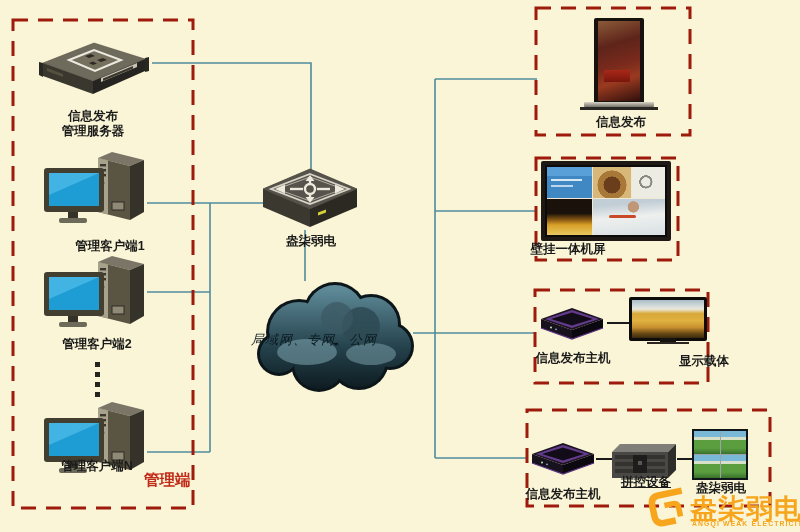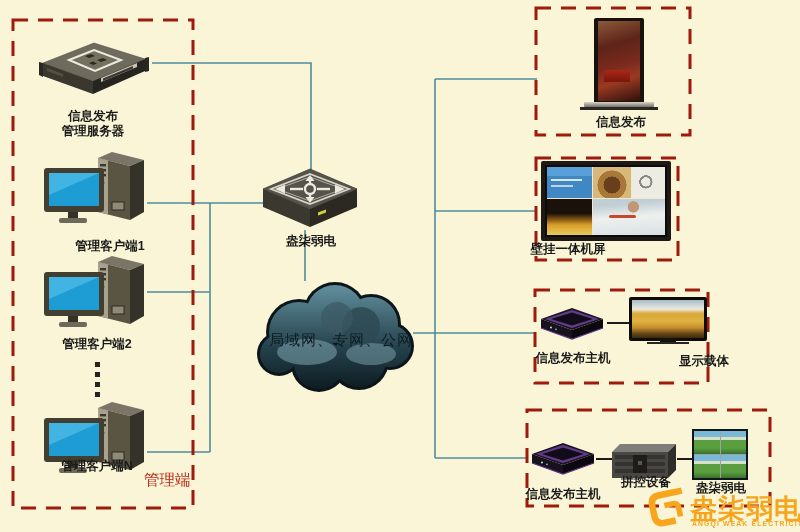--- a/index.html
+++ b/index.html
@@ -11,25 +11,25 @@
   .stage svg.wires{position:absolute;left:0;top:0;}
   .node{position:absolute;}
   .lbl{
     position:absolute;transform:translateX(-50%);
     font-size:12.5px;font-weight:600;color:#1a1a1a;
     white-space:nowrap;text-align:center;line-height:15px;
   }
   .lbl.two-line span{display:block;}
   .mgmt-label{
     position:absolute;left:144px;top:470px;
-    font-size:15.5px;font-weight:400;color:#C02A18;white-space:nowrap;
+    font-size:15.5px;font-weight:700;color:#C02A18;white-space:nowrap;
   }
   .cloud-label{
-    position:absolute;left:341px;top:331px;transform:translateX(-50%);
-    font-size:15px;font-weight:400;color:#0d1c22;letter-spacing:1px;white-space:nowrap;
+    position:absolute;left:314px;top:331px;transform:translateX(-50%);
+    font-size:13px;font-weight:400;color:#0d1c22;letter-spacing:1px;white-space:nowrap;font-style:italic;
   }
   .ellipsis-dots{
     position:absolute;left:95px;top:362px;width:5px;height:37px;
     background:repeating-linear-gradient(180deg,#26241e 0 5px,rgba(0,0,0,0) 5px 10px);
   }
   
   .kiosk-frame{position:absolute;left:594px;top:18px;width:50px;height:86px;
     background:#17120e;border-radius:2px;padding:3px 4px;box-sizing:border-box;}
   .kiosk-poster{width:100%;height:100%;
     background:linear-gradient(163deg,#8a5a38 0%,#5e241a 30%,#7a2a1c 55%,#9a3a20 72%,#30100c 100%);}
@@ -302,21 +302,21 @@
   <svg class="node" style="left:608px;top:440px;" width="70" height="40" viewBox="0 0 70 40">
     <polygon points="4,12 12,4 68,4 60,12" fill="#807E78"></polygon>
     <polygon points="60,12 68,4 68,30 60,38" fill="#2E2D2A"></polygon>
     <rect x="4" y="12" width="56" height="26" fill="#4A4845"></rect>
     <rect x="7" y="15" width="50" height="4" fill="#35332F"></rect>
     <rect x="7" y="22" width="50" height="4" fill="#35332F"></rect>
     <rect x="7" y="29" width="50" height="4" fill="#35332F"></rect>
     <rect x="25" y="15" width="14" height="18" fill="#1E1D1B"></rect>
     <rect x="30" y="21" width="4" height="4" fill="#5A5854"></rect>
   </svg>
-  <div class="lbl" style="left:646px;top:475px;">拼控设备</div>
+  <div class="lbl" style="left:646px;top:475px;text-decoration:underline;">拼控设备</div>
 
   <div class="vwall">
     <div></div>
     <div></div>
     <div></div>
     <div></div>
   </div>
   <div class="lbl" style="left:721px;top:481px;">盎柒弱电</div>
 
   <svg class="node" style="left:644px;top:485px;" width="46" height="46" viewBox="0 0 46 46">

